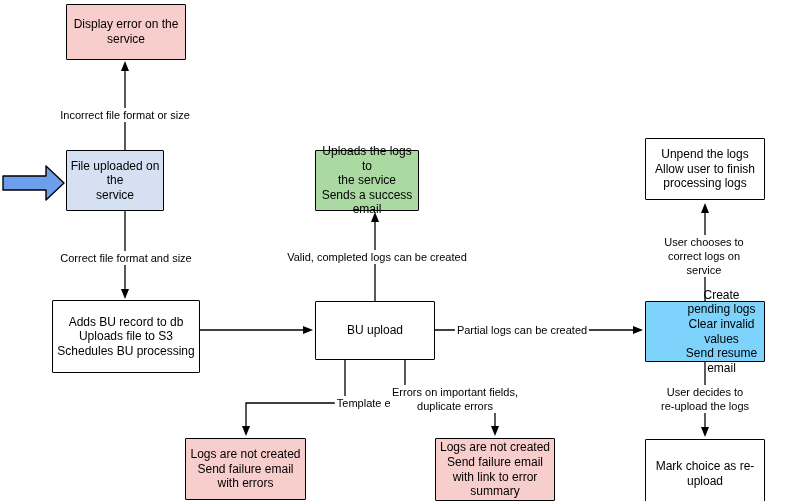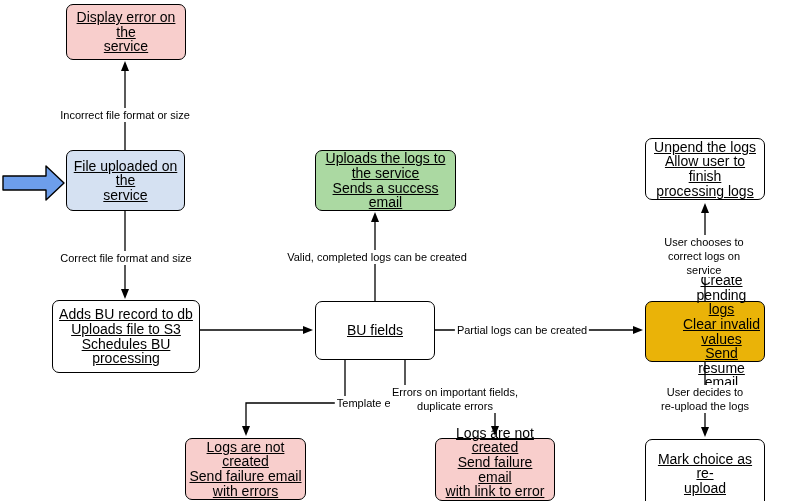--- a/index.html
+++ b/index.html
@@ -2,28 +2,28 @@
 <html><head>
 <meta charset="utf-8">
 <style>
   html,body{margin:0;padding:0;background:#fff;}
   .canvas{
     position:relative;width:801px;height:501px;background:#ffffff;
     font-family:"Liberation Sans",sans-serif;color:#000;overflow:hidden;
   }
   svg.wires{position:absolute;left:0;top:0;width:801px;height:501px;}
   .node{
-    position:absolute;box-sizing:border-box;border:1.4px solid #000;border-radius:7px;
+    position:absolute;box-sizing:border-box;border:1.4px solid #000;border-radius:1px;
     display:flex;align-items:center;justify-content:center;text-align:center;
-    font-size:14px;line-height:14.6px;white-space:pre-line;padding:2px 3px;background:#fff;text-decoration:underline;
+    font-size:12px;line-height:14.6px;white-space:pre-line;padding:2px 3px;background:#fff;
   }
   .fill-pink{background:#f8cecc;}
   .fill-blue{background:#d5e1f2;}
   .fill-green{background:#abd9a2;}
-  .fill-yellow{background:#eab308;padding-left:36px;}
+  .fill-yellow{background:#7dd3fc;padding-left:36px;}
   .edge-label{
     position:absolute;transform:translate(-50%,-50%);background:#ffffff;
     font-size:11px;line-height:14px;text-align:center;white-space:pre-line;padding:0 2px;
   }
 </style>
 </head>
 <body>
 
 <div class="canvas">
 
@@ -75,30 +75,30 @@
 
     <g stroke="#000" stroke-width="1.3" fill="#000">
       <line x1="705" y1="362" x2="705" y2="428"></line>
       <polygon points="705,437 701,427 709,427" stroke="none"></polygon>
     </g>
   </svg>
 
   <div class="node fill-pink" style="left:66px;top:4px;width:120px;height:56px;">Display error on the
 service</div>
 
-  <div class="node fill-blue" style="left:66px;top:150px;width:119px;height:61px;">File uploaded on the
+  <div class="node fill-blue" style="left:66px;top:150px;width:98px;height:61px;">File uploaded on the
 service</div>
 
   <div class="node" style="left:52px;top:300px;width:148px;height:73px;">Adds BU record to db
 Uploads file to S3
 Schedules BU processing</div>
 
-  <div class="node" style="left:315px;top:301px;width:120px;height:59px;">BU fields</div>
+  <div class="node" style="left:315px;top:301px;width:120px;height:59px;">BU upload</div>
 
-  <div class="node fill-green" style="left:315px;top:150px;width:141px;height:61px;">Uploads the logs to
+  <div class="node fill-green" style="left:315px;top:150px;width:104px;height:61px;">Uploads the logs to
 the service
 Sends a success
 email</div>
 
   <div class="node fill-pink" style="left:185px;top:438px;width:121px;height:62px;">Logs are not created
 Send failure email
 with errors</div>
 
   <div class="node fill-pink" style="left:435px;top:438px;width:120px;height:63px;">Logs are not created
 Send failure email

